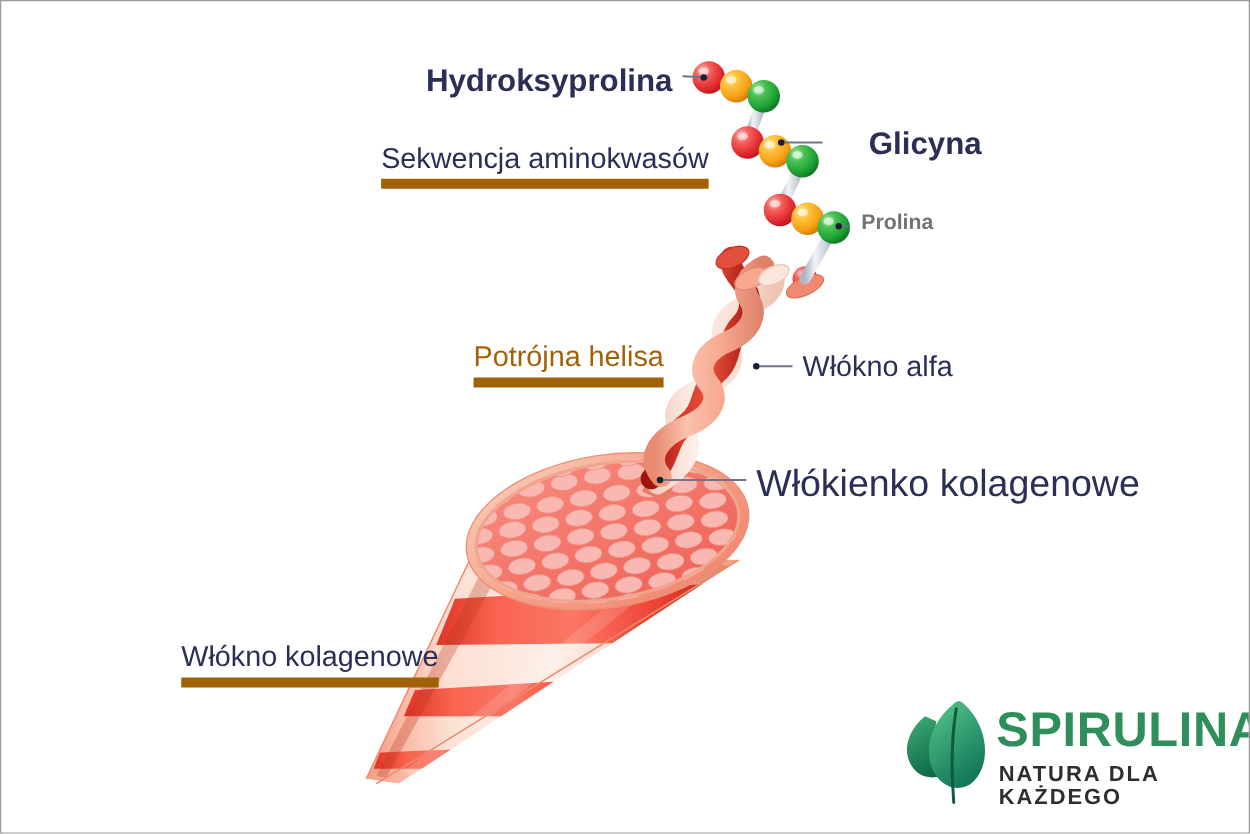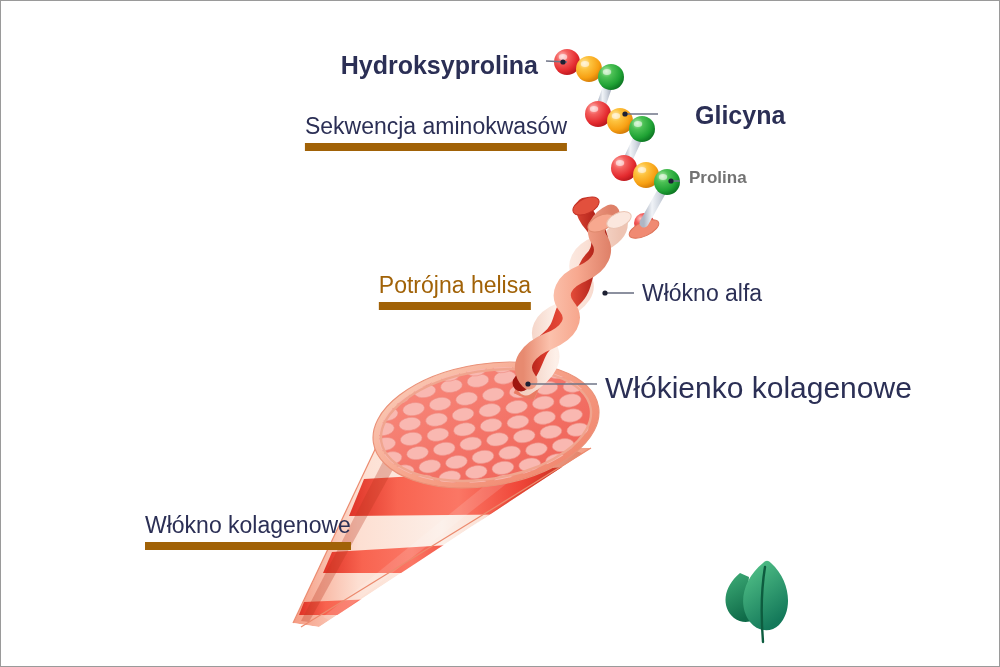--- a/index.html
+++ b/index.html
@@ -372,14 +372,18 @@
       <div class="lbl bold right" style="left: 537px; top: 52px; font-size: 25px; color: rgb(43, 47, 85);">Hydroksyprolina</div>
       <div class="lbl under right" style="left: 566px; top: 114px; font-size: 23px; color: rgb(43, 47, 85);">Sekwencja aminokwasów</div>
       <div class="lbl bold" style="left: 666px; top: 102px; font-size: 25px; color: rgb(43, 47, 85); margin-left: 28px;">Glicyna</div>
       <div class="lbl bold" style="left: 688px; top: 168px; font-size: 17px; color: #737373;">Prolina</div>
       <div class="lbl under right" style="left: 530px; top: 273px; font-size: 23px; color: #a16207;">Potrójna helisa</div>
       <div class="lbl" style="left: 641px; top: 281px; font-size: 23px; color: rgb(43, 47, 85);">Włókno alfa</div>
       <div class="lbl" style="left: 604px; top: 372px; font-size: 30px; color: rgb(43, 47, 85);">Włókienko kolagenowe</div>
       <div class="lbl under" style="left: 144px; top: 478px; font-size: 23px; color: rgb(43, 47, 85); margin-top: 35px;">Włókno kolagenowe</div>
     </div>
 
+  <div id="logo">
+    <div class="wordmark"><span class="wm-main">SPIRULINA</span></div>
+    <div class="tagline">NATURA DLA KAŻDEGO</div>
+  </div>
 
 </div>
 
 </body></html>

